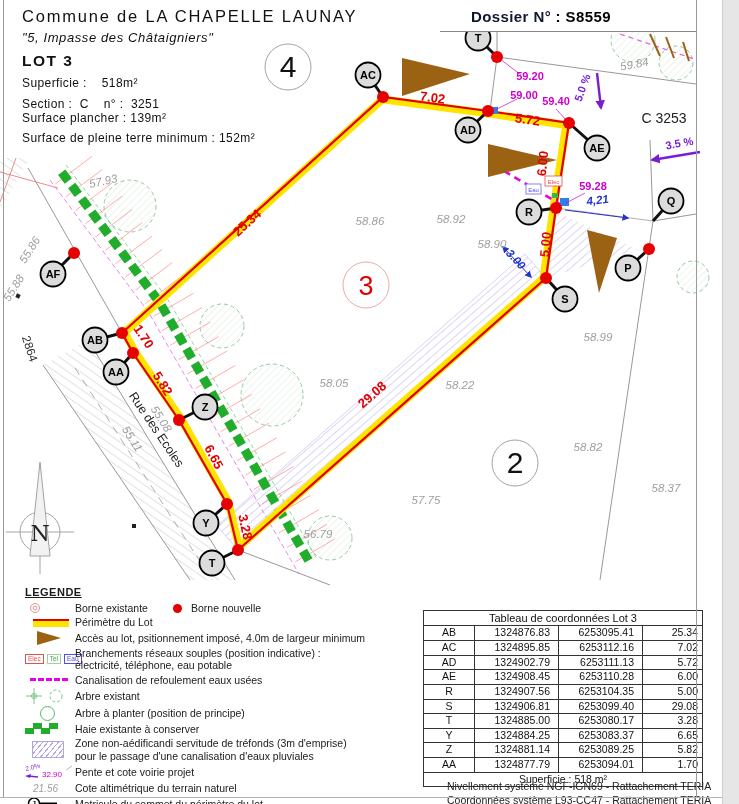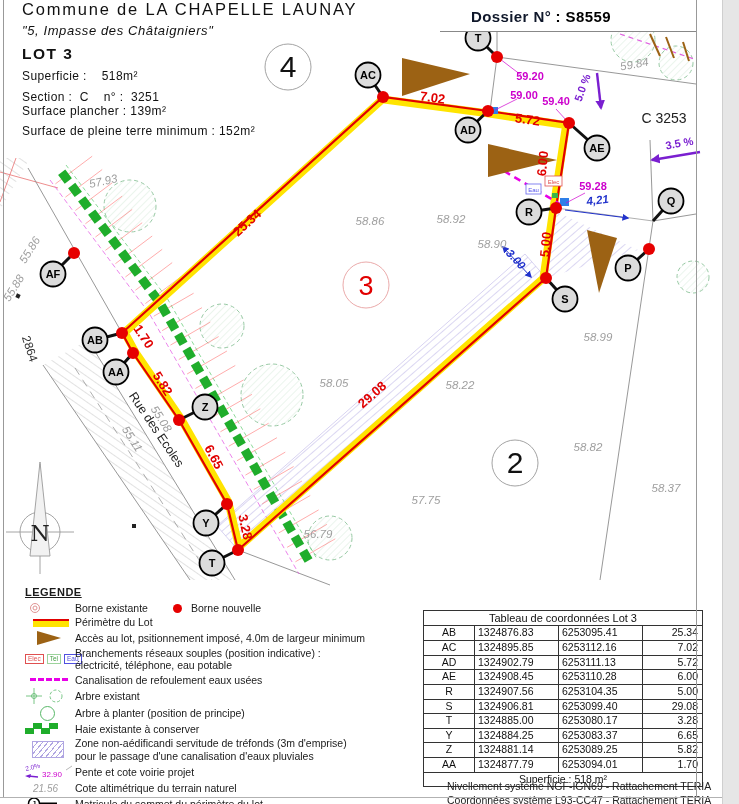--- a/index.html
+++ b/index.html
@@ -4,21 +4,21 @@
 <style>
   html,body{margin:0;padding:0;background:#fff}
   body{width:739px;height:804px;position:relative;overflow:hidden;
        font-family:"Liberation Sans",sans-serif;color:#111}
   
   .frame-left{position:absolute;left:3px;top:0;height:797px;border-left:1px solid #999}
   .frame-right{position:absolute;left:696px;top:0;height:797px;border-left:1px solid #999}
   .frame-bottom{position:absolute;left:0;top:797px;width:722px;border-top:1px solid #b2b2b2}
   .gray-strip{position:absolute;left:722px;top:0;width:17px;height:804px;background:#e6e6e6;border-left:1px solid #cfcfcf}
   
-  .header{position:absolute;left:22px;top:0}
+  .header{position:absolute;left:22px;top:7px}
   .h-title{font-size:16.5px;letter-spacing:1.8px}
   .h-sub{font-style:italic;font-size:13px;letter-spacing:.6px;margin-top:4px}
   .h-lot{font-weight:bold;font-size:15.5px;letter-spacing:1.5px;margin-top:7px}
   .h-info{font-size:12px;letter-spacing:.4px;white-space:pre}
   .mt6{margin-top:6px}.mt7{margin-top:7px}.mt4{}
   .dossier{position:absolute;left:471px;top:8px;font-size:15px;font-weight:bold;letter-spacing:.4px}
   .d-label{color:#0f172a}.d-value{color:#000}
   
   svg{position:absolute;left:0;top:0}
   .dist{font:600 13px "Liberation Sans",sans-serif;fill:#e10000}
@@ -51,21 +51,21 @@
   .mdash{display:inline-block;width:38px;border-top:3px dashed #e800e8;margin-left:5px}
   .gcircle{display:inline-block;width:13px;height:13px;border:1px solid #58b868;border-radius:50%;margin-left:15px}
   .zonebox{display:inline-block;width:30px;height:15px;border:1px solid #b0a6e2;margin-left:7px;
     background:repeating-linear-gradient(130deg,#fff 0 3px,#b0a6e2 3px 4px)}
   .elevsample{font-style:italic;color:#9e9e9e;font-size:10px;margin-left:8px}
   
   .coords{position:absolute;left:423px;top:610px;border-collapse:collapse;font-size:10.5px;color:#111;background:#fff}
   .coords th,.coords td{border:1px solid #333;padding:0 3px;line-height:1.3;font-weight:normal}
   .coords th{}
   .coords .cc{text-align:center;width:44px}
-  .coords .rr{text-align:left;padding-right:8px;width:72px}
+  .coords .rr{text-align:right;padding-right:8px;width:72px}
   .coords .rr3{text-align:right;padding-right:4px;width:52px}
   .coords .title{font-size:11px}
   .notes{position:absolute;left:447px;top:780px;font-size:10.5px;line-height:1.32;color: #222}
 </style>
 </head>
 <body>
 
 <svg id="plan" width="739" height="590" viewBox="0 0 739 590">
   <defs>
     <pattern id="hatchRoad" width="7" height="7" patternUnits="userSpaceOnUse" patternTransform="rotate(-55)">

